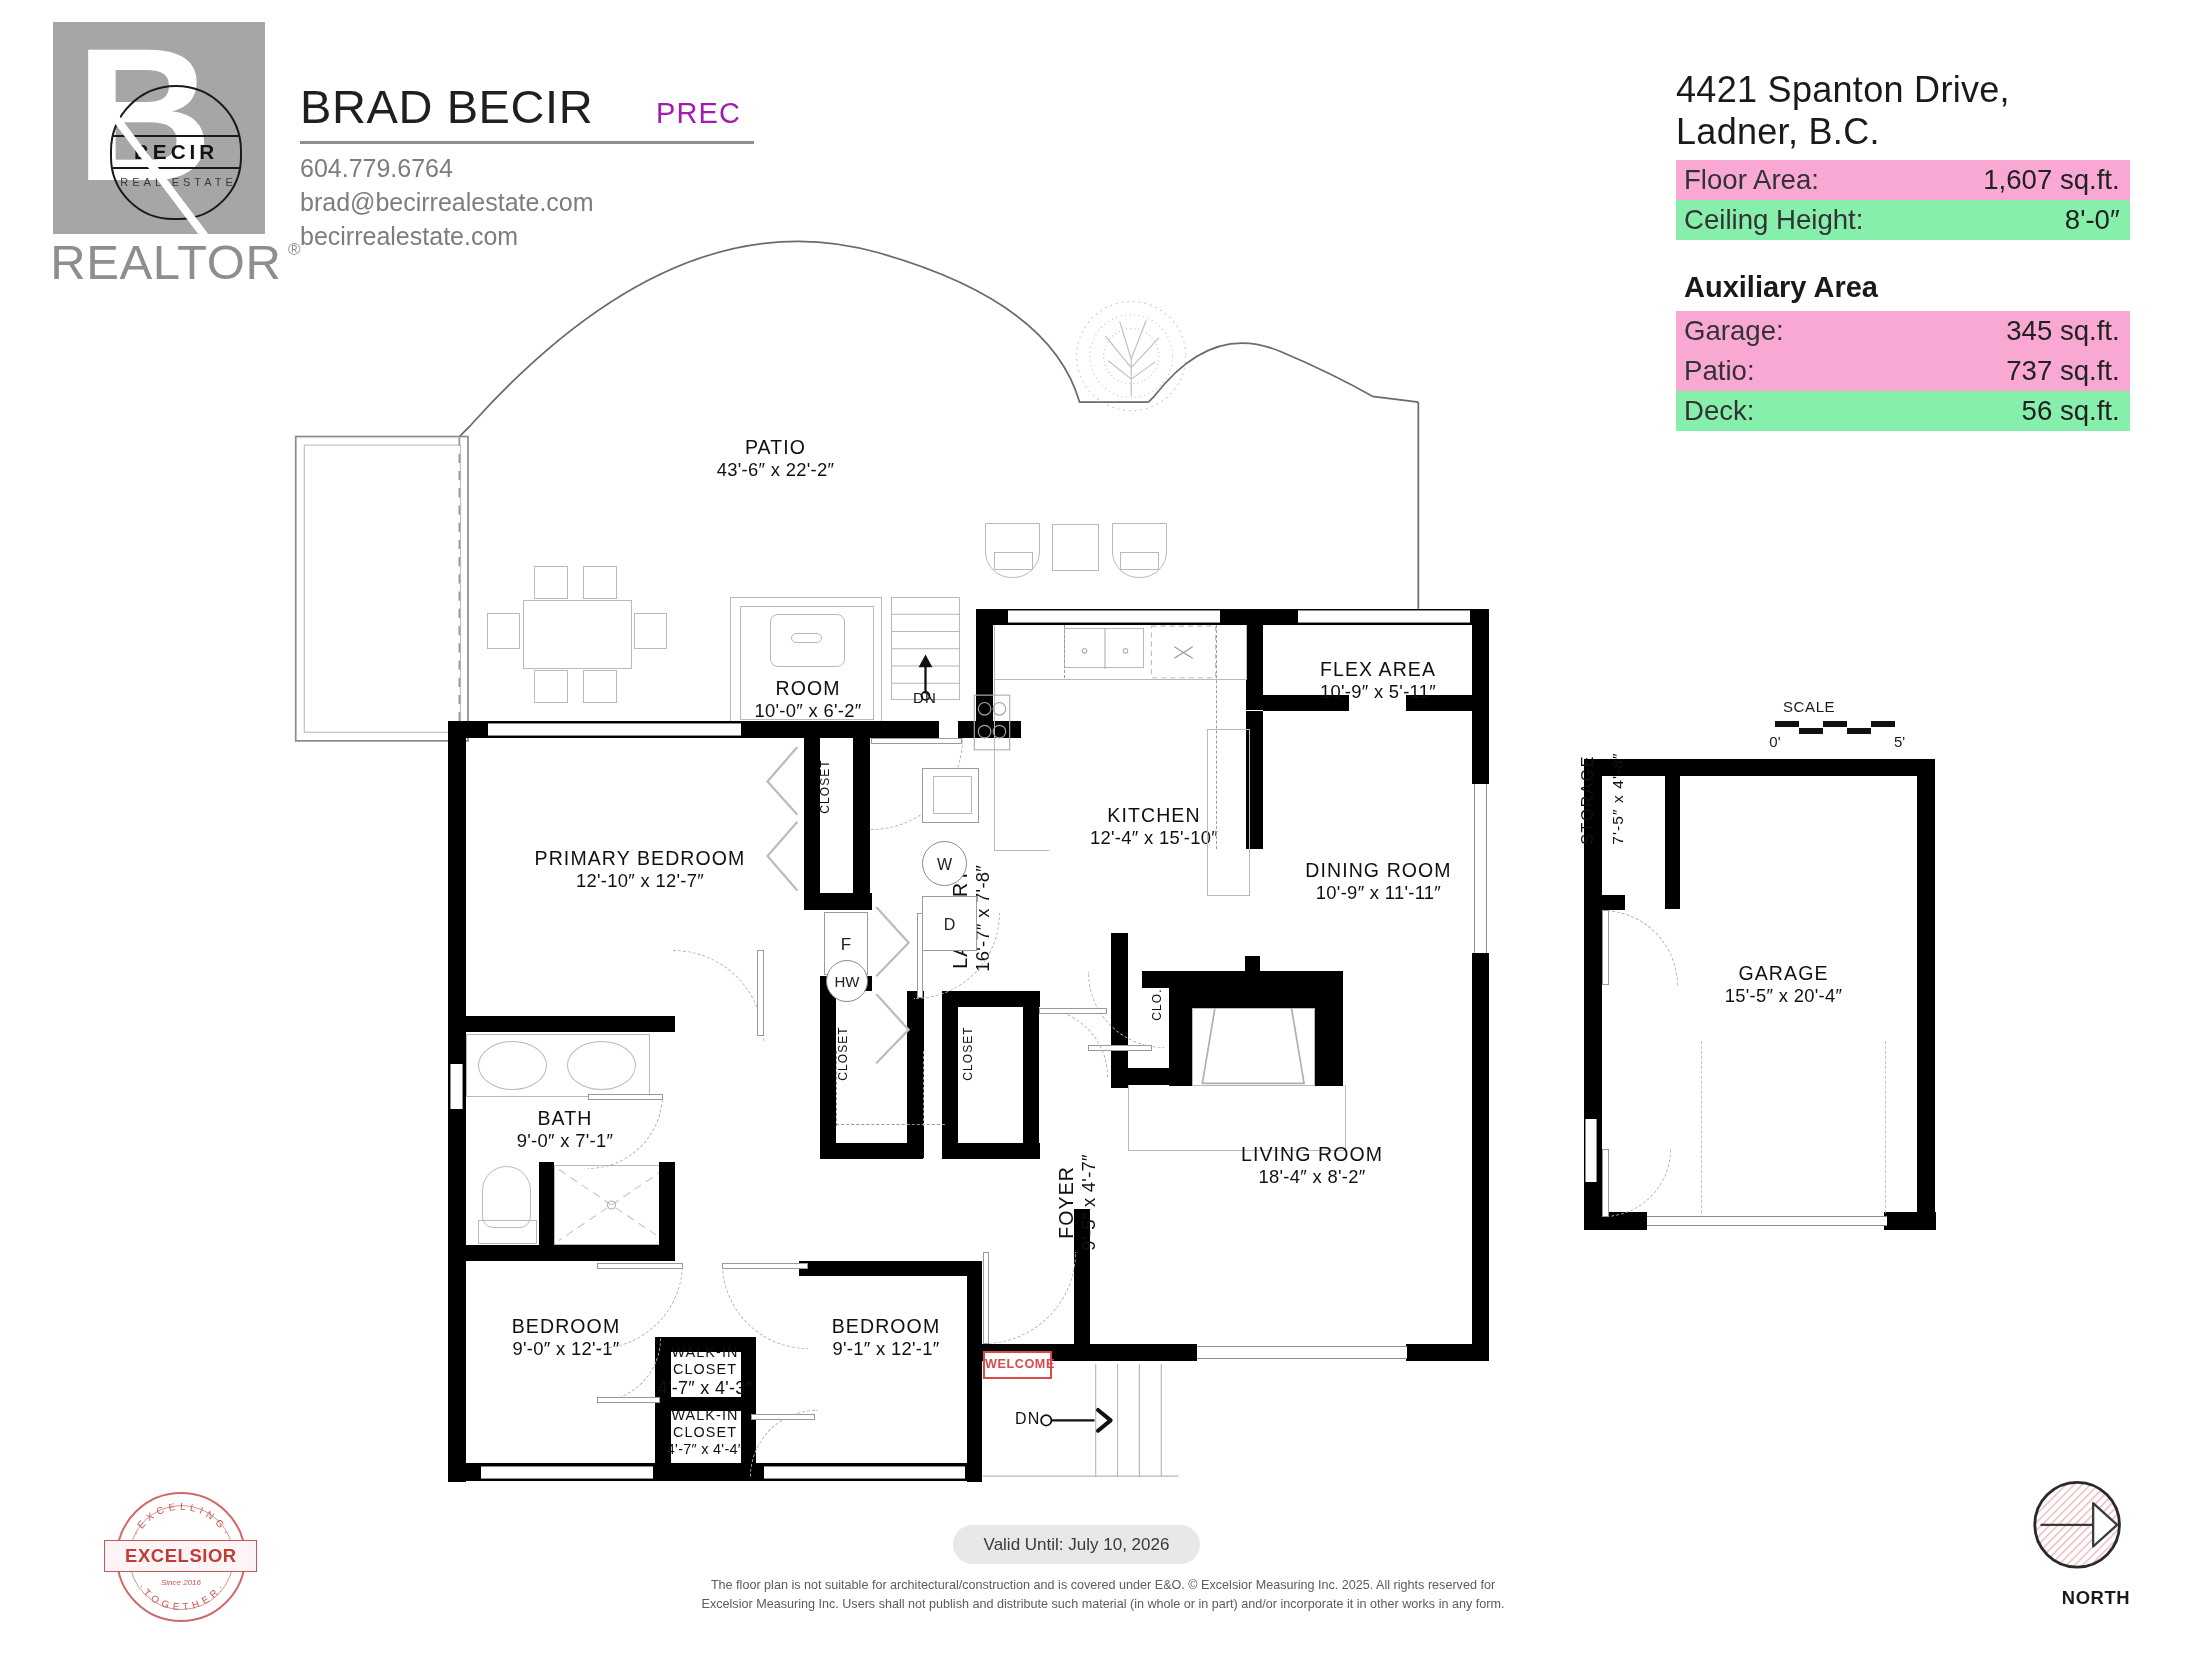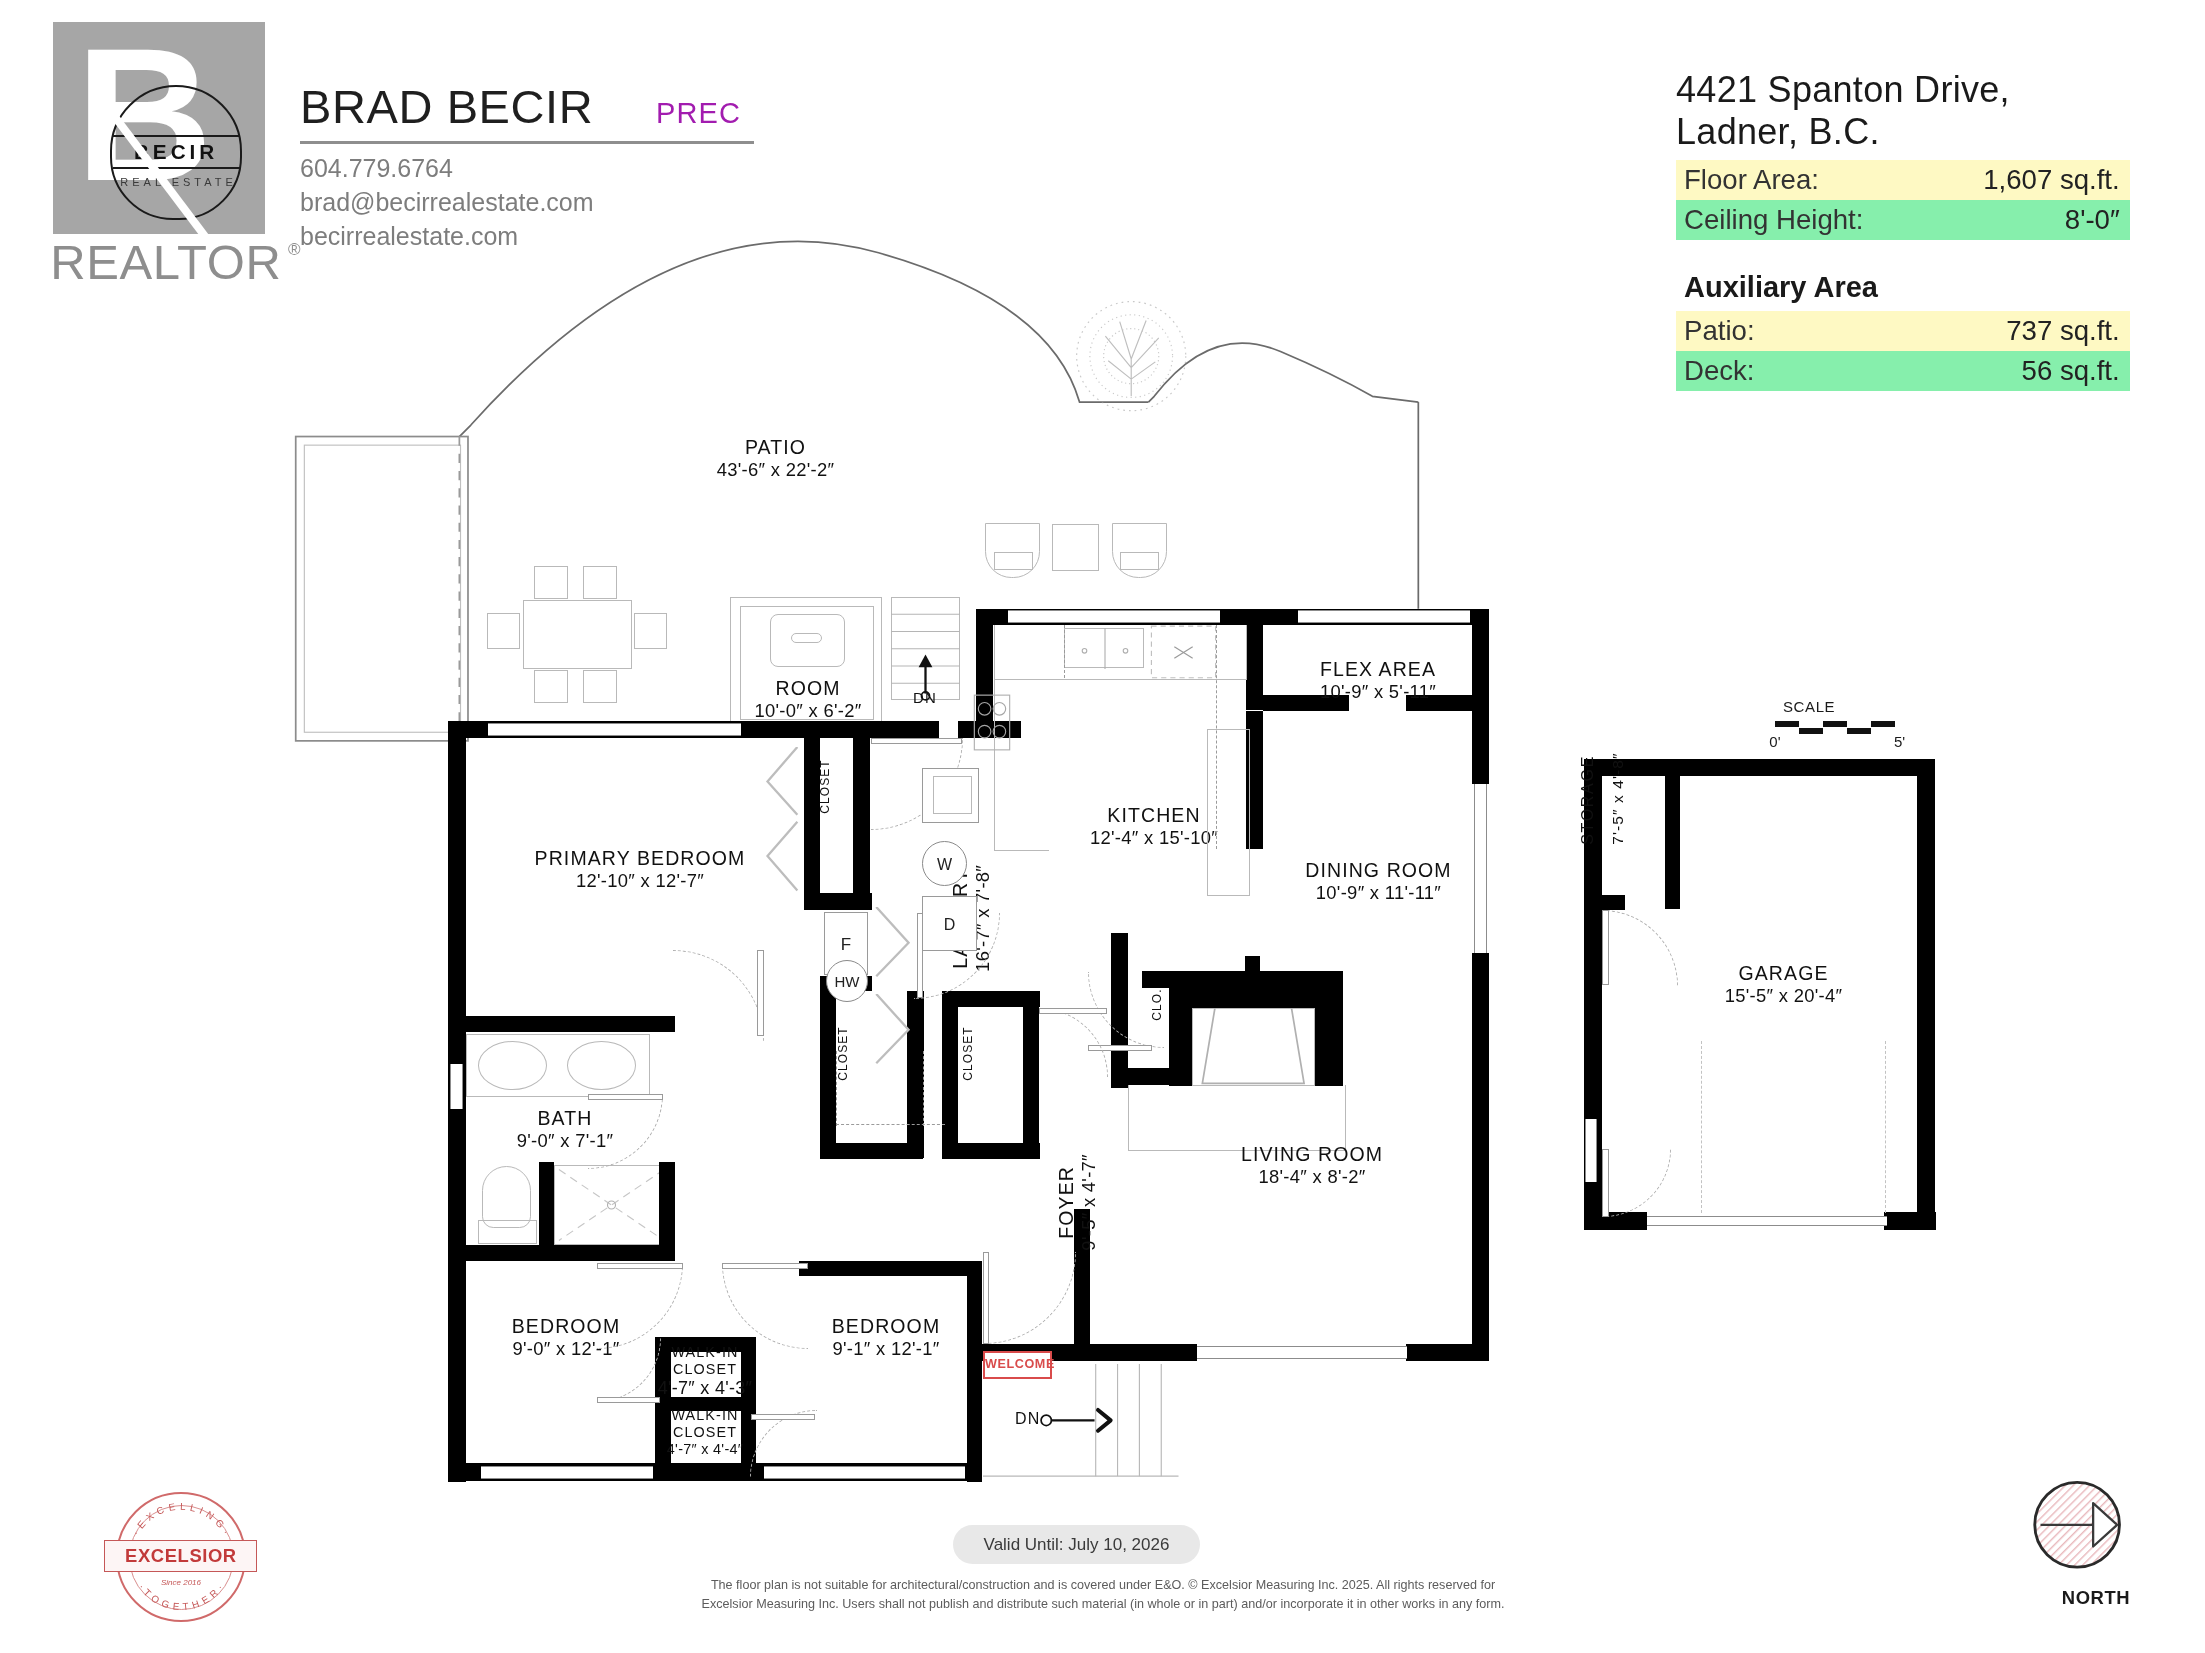--- a/index.html
+++ b/index.html
@@ -91,21 +91,21 @@
   }
 
   
   #info-panel { position: absolute; right: 75px; top: 69px; width: 454px; }
   #addr-line1, #addr-line2 {
     font-size: 36px; color: #1a1a1a; line-height: 42px;
     letter-spacing: 0.3px;
   }
   .info-table { width: 100%; margin-top: 6.9px; border-collapse: collapse; }
   .info-row { height: 40px; }
-  .info-row.shade-a { background: #fef9c3; }
+  .info-row.shade-a { background: #f9a8d4; }
   .info-row.shade-b { background: #86efac; }
   .info-label {
     font-size: 27.6px; color: #333; padding-left: 8px; text-align: left;
   }
   .info-value {
     font-size: 27.6px; color: #222; padding-right: 10.3px; text-align: right;
   }
   #aux-title {
     margin-top: 31px; font-size: 29px; font-weight: 700; color: #1a1a1a;
     padding-left: 8px;
@@ -238,20 +238,24 @@
         <td class="info-label">Ceiling Height:</td>
         <td class="info-value">8'-0″</td>
       </tr>
     </tbody>
       </table>
 
     <div id="aux-title">Auxiliary Area</div>
 
     <table class="info-table">
       <tbody>
+          <tr class="info-row shade-a">
+        <td class="info-label">Garage:</td>
+        <td class="info-value">345 sq.ft.</td>
+      </tr>
       <tr class="info-row shade-a">
         <td class="info-label">Patio:</td>
         <td class="info-value">737 sq.ft.</td>
       </tr>
       <tr class="info-row shade-b">
         <td class="info-label">Deck:</td>
         <td class="info-value">56 sq.ft.</td>
       </tr>
     </tbody>
       </table>

